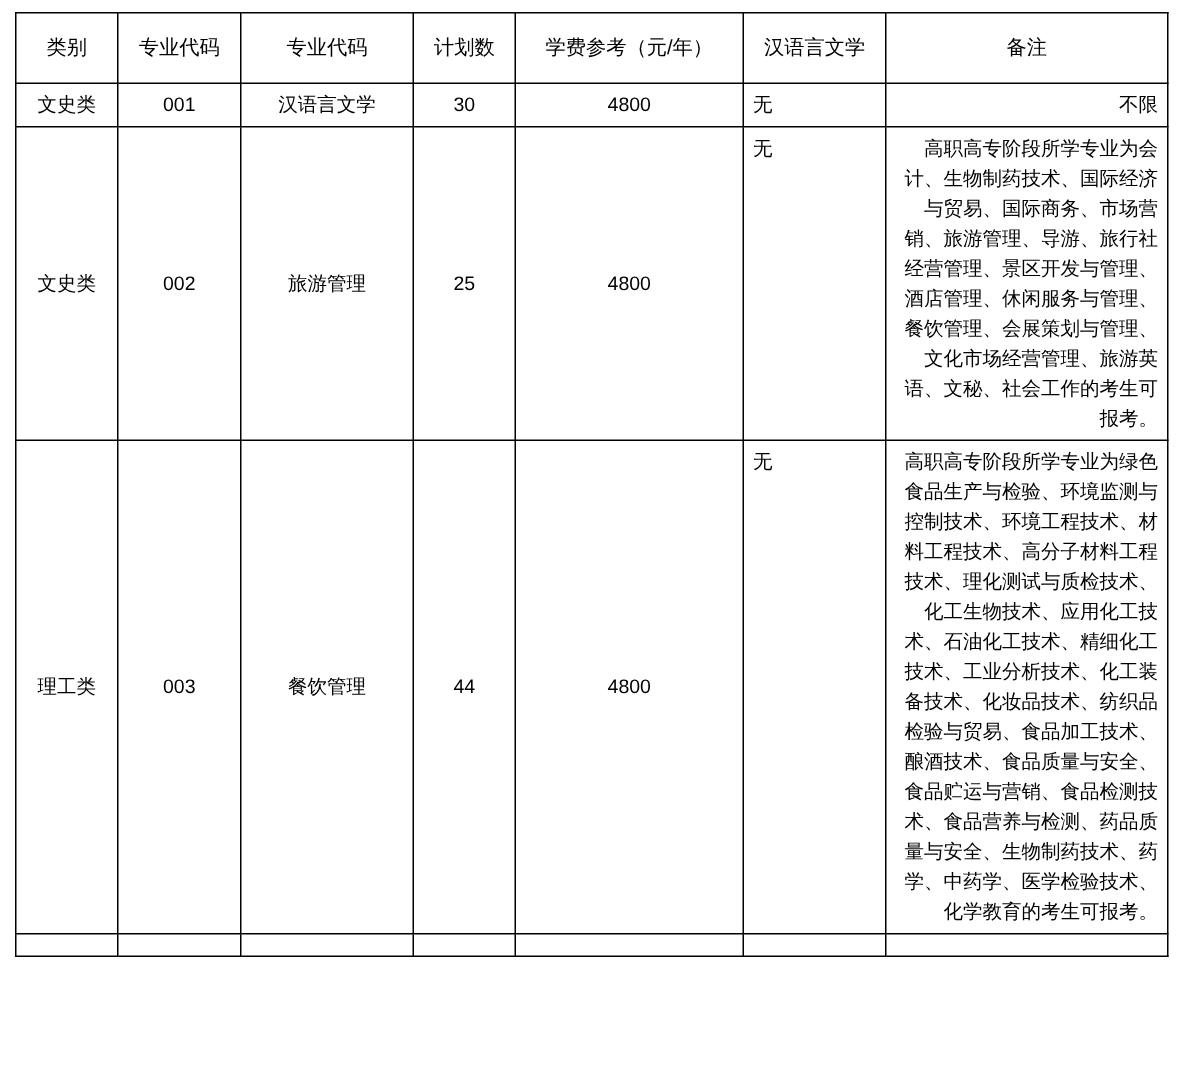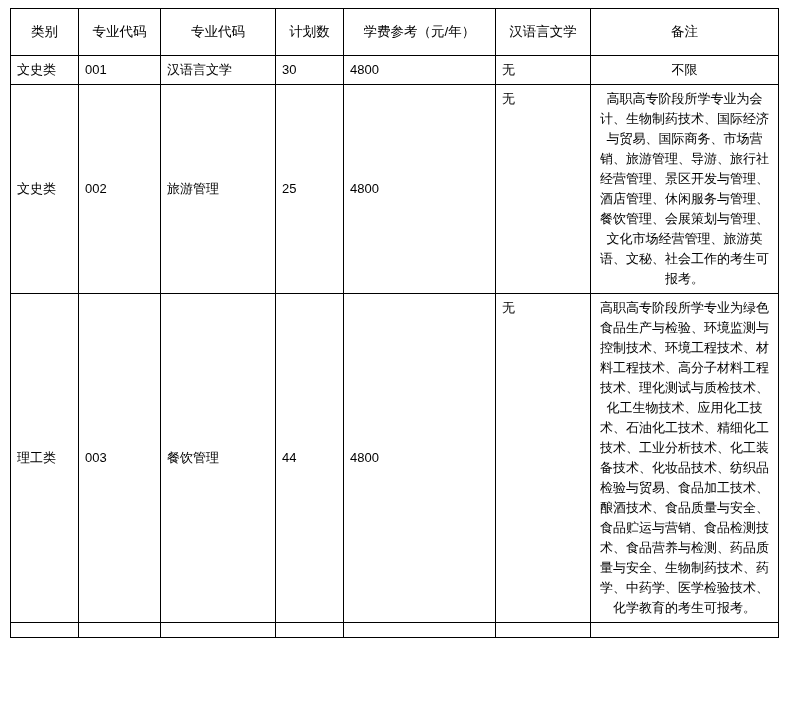--- a/index.html
+++ b/index.html
@@ -40,23 +40,23 @@
   }
   
   col.c-category { width: 68px; }
   col.c-code     { width: 82px; }
   col.c-name     { width: 115px; }
   col.c-plan     { width: 68px; }
   col.c-fee      { width: 152px; }
   col.c-english  { width: 95px; }
   col.c-remark   { width: 188px; }
 
-  td.cell-center { text-align: left; }
+  td.cell-center { text-align: center; }
   td.remark {
-    text-align: center;
+    text-align: right;
     vertical-align: top;
     padding-top: 6px;
     line-height: 20px;
     letter-spacing: 0px;
   }
   td.english {
     text-align: left;
     vertical-align: top;
     padding-top: 6px;
   }

